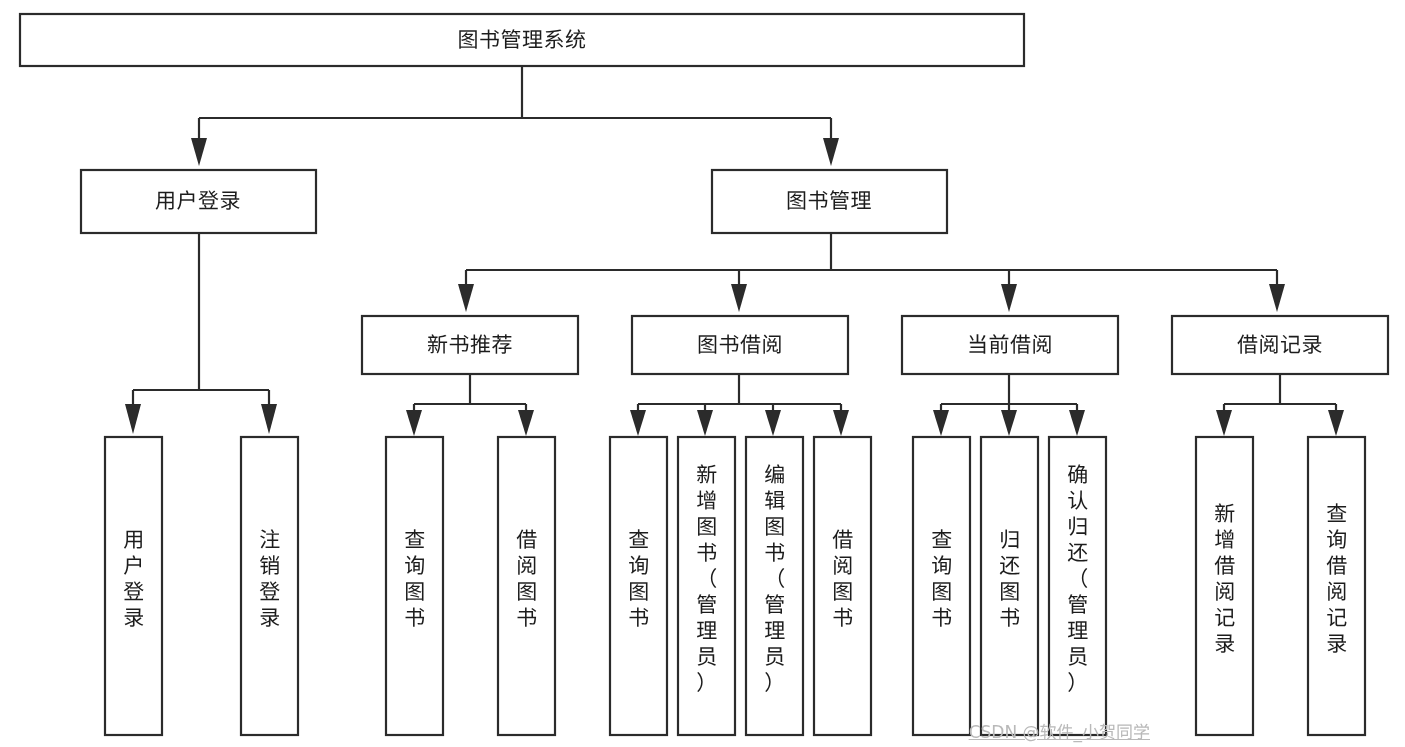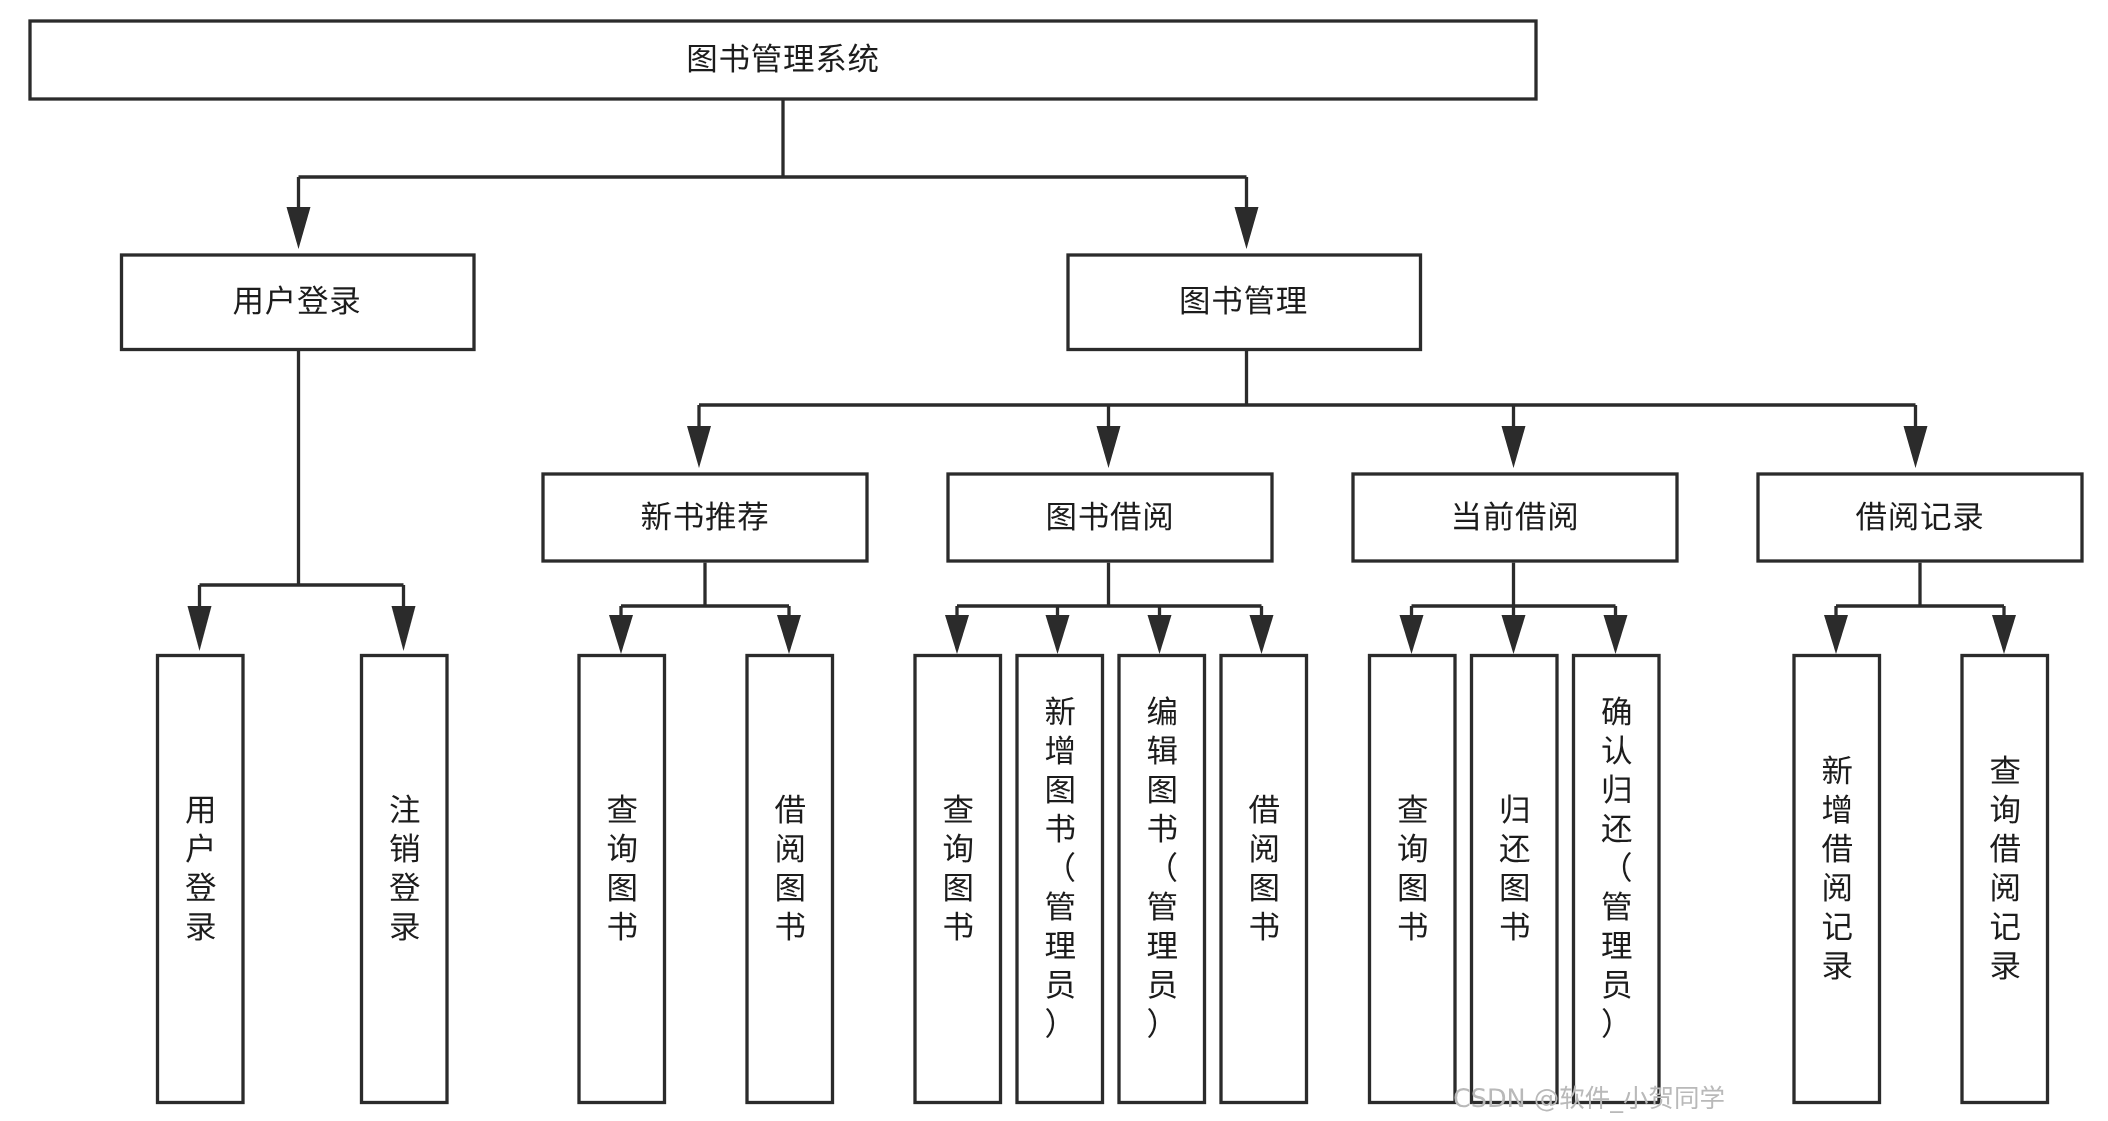--- a/index.html
+++ b/index.html
@@ -59,20 +59,21 @@
   }
   .watermark {
     position: absolute;
     right: 8px;
     bottom: 4px;
     font-family: "DejaVu Sans", "Liberation Sans", sans-serif;
     font-size: 17px;
     color: #b9b9b9;
     white-space: nowrap;
     user-select: none;
+    text-decoration: underline;
   }
 </style>
 </head>
 <body>
 
 <div id="diagram-root">
 
   <svg id="flow-svg" viewBox="0 0 1405 747" xmlns="http://www.w3.org/2000/svg">
 
     <g>

